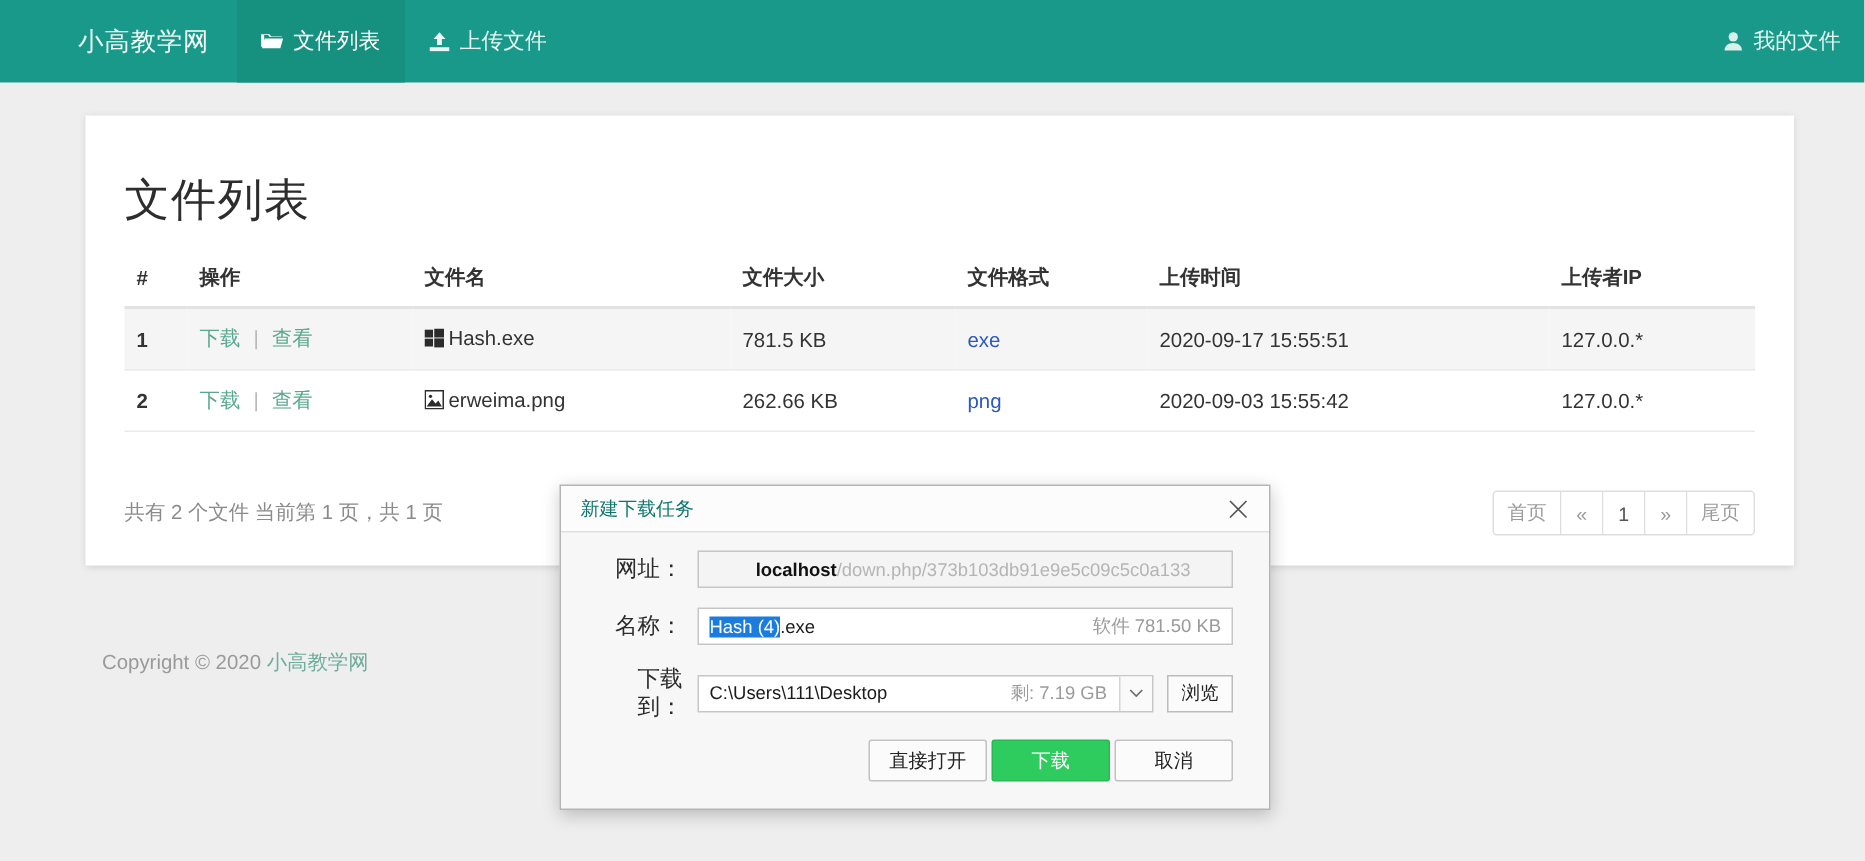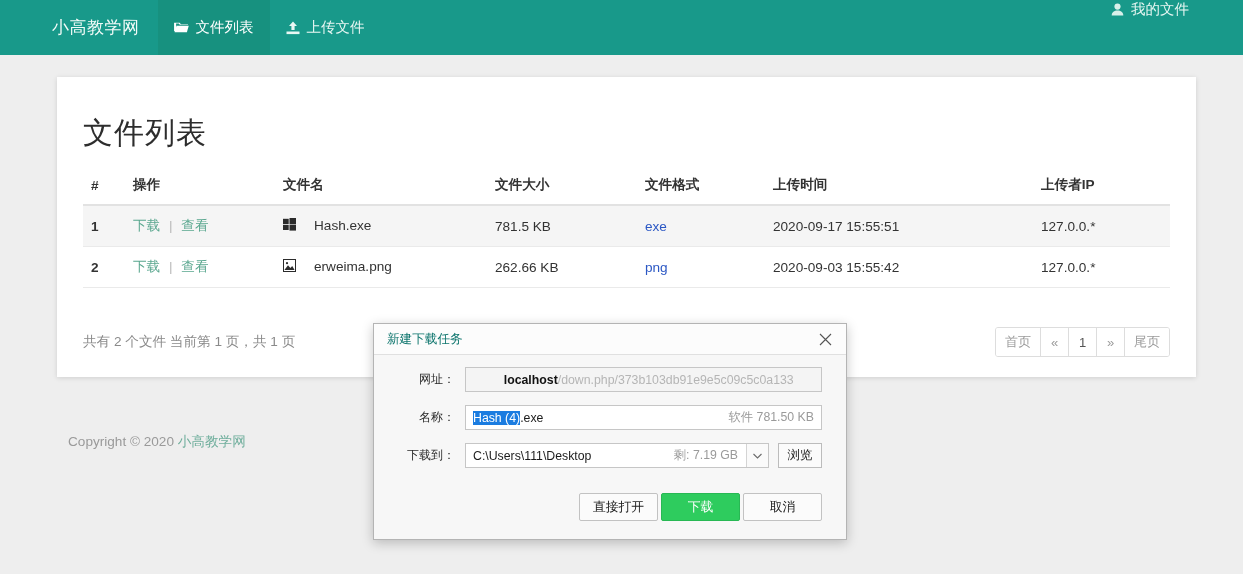--- a/index.html
+++ b/index.html
@@ -33,21 +33,21 @@
   .nav-item {
     display: flex; align-items: center;
     gap: 7px;
     padding: 0 16px;
     color: #e8f7f3;
     font-size: 14.5px;
     white-space: nowrap;
     cursor: pointer;
   }
   .nav-item.active { background: #17917f; color: #ffffff; }
-  .nav-right { margin-left: auto; display: flex; align-items: flex-start; padding-right: 38px; }
+  .nav-right { margin-left: auto; display: flex; align-items: center; }
   .nav-icon { display: inline-flex; align-items: center; }
   .nav-icon svg { display: block; }
 
   
   .page { position: relative; width: 1243px; height: 519px; }
 
   .card {
     position: absolute;
     left: 57px; top: 22px;
     width: 1139px; height: 300px;
@@ -83,21 +83,21 @@
   table.filelist tbody tr.hl td { background: #f5f5f5; }
   td.col-idx, th.col-idx { width: 42px; font-weight: bold; }
   th.col-ops, td.col-ops { width: 150px; }
   th.col-name, td.col-name { width: 212px; }
   th.col-size, td.col-size { width: 150px; }
   th.col-fmt,  td.col-fmt  { width: 128px; }
   th.col-time, td.col-time { width: 268px; }
   .link { color: #5aa78f; text-decoration: none; cursor: pointer; }
   .link-blue { color: #2b57c4; text-decoration: none; cursor: pointer; }
   .sep { color: #b8b8b8; padding: 0 5px; }
-  .fname { display: inline-flex; align-items: flex-start; gap: 18px; }
+  .fname { display: inline-flex; align-items: center; gap: 3px; }
   .fname svg { display: block; }
 
   
   .card-foot {
     position: absolute;
     left: 0; right: 0; bottom: 0;
     height: 70px;
     padding: 0 26px;
     display: flex; align-items: center; justify-content: space-between;
   }
@@ -144,21 +144,21 @@
   }
   .dlg-title-text { flex: 1; color: #0f766e; font-size: 12.6px; }
   .dlg-close {
     width: 30px; height: 26px;
     display: flex; align-items: center; justify-content: center;
     cursor: pointer;
   }
   .dlg-close svg { display: block; }
   .dlg-body { padding: 12px 24px 0 24px; }
   .dlg-row { display: flex; align-items: center; margin-bottom: 13px; }
-  .dlg-label { width: 67px; text-align: right; padding-right: 10px; color: #2b2b2b; font-size: 12px; }
+  .dlg-label { width: 67px; text-align: right; padding-right: 10px; color: #2b2b2b; font-size: 15px; }
 
   .field {
     flex: 1;
     height: 25px;
     background: #ffffff;
     border: 1px solid #c6c6c6;
     display: flex; align-items: center;
     padding: 0 7px;
     overflow: hidden;
     font-size: 12.3px;

